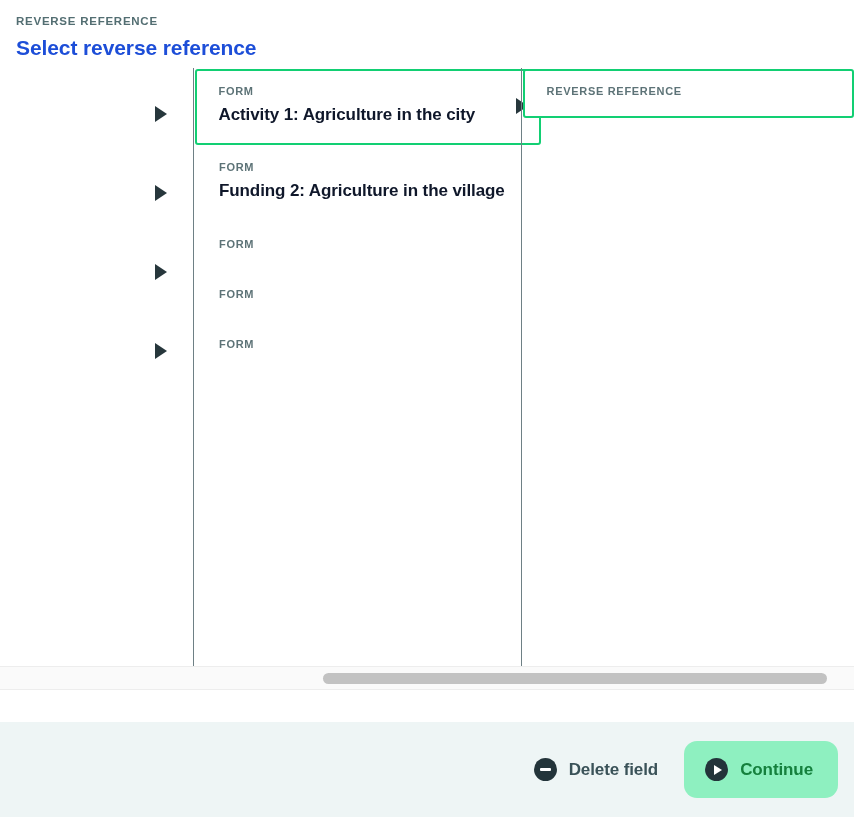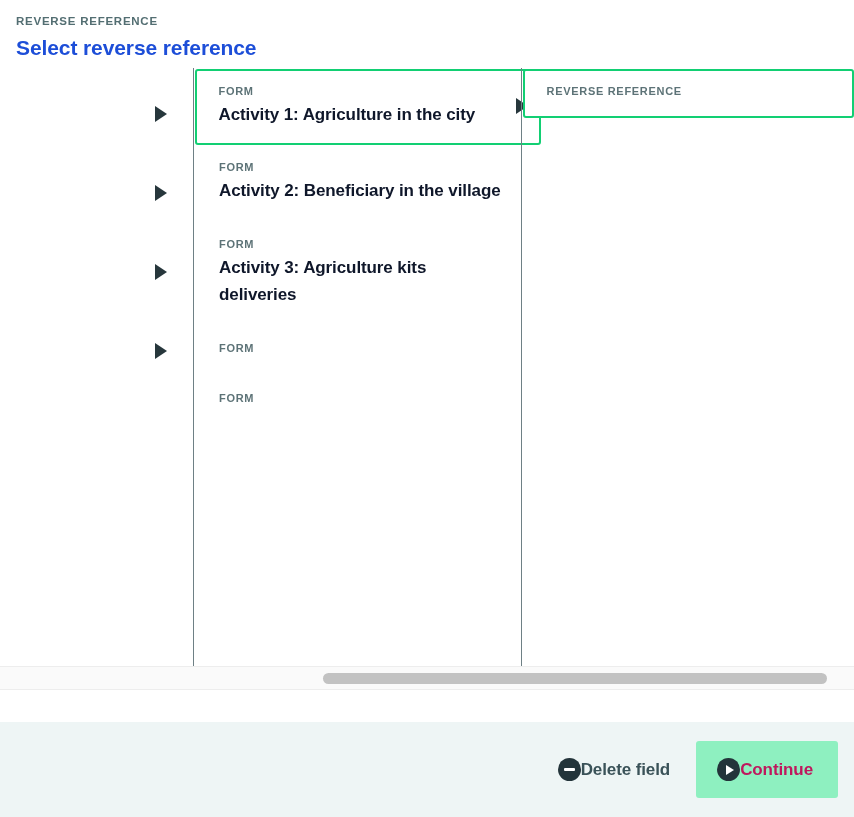--- a/index.html
+++ b/index.html
@@ -167,38 +167,39 @@
     background: #eef5f5;
     display: flex;
     align-items: center;
     justify-content: flex-end;
     padding-right: 16px;
     box-sizing: border-box;
   }
   .btn {
     display: flex;
     align-items: center;
+    gap: 12px;
     border: none;
     cursor: pointer;
     font-family: "Liberation Sans", sans-serif;
     font-size: 17px;
     font-weight: bold;
     letter-spacing: -0.1px;
   }
   .btn-delete {
     background: transparent;
     color: #3a5258;
     padding: 10px 14px;
     margin-right: 12px;
   }
   .btn-continue {
     background: #8ef0c0;
-    color: #be185d;
+    color: #15803d;
     padding: 17px 25px 17px 21px;
-    border-radius: 3px;
+    border-radius: 13px;
   }
   .icon-circle {
     width: 23px;
     height: 23px;
     border-radius: 50%;
     background: #23343a;
     display: flex;
     align-items: center;
     justify-content: center;
     flex: 0 0 auto;
@@ -252,25 +253,24 @@
   <div class="col-divider div-1"></div>
 
   <div class="col col-mid">
     <div class="card selected" style="margin-top:1px;">
       <div class="card-kicker">FORM</div>
       <div class="card-title">Activity 1: Agriculture in the city</div>
       <span class="arrow"></span>
     </div>
     <div class="card">
       <div class="card-kicker">FORM</div>
-      <div class="card-title">Activity 2: Beneficiary in the village</div>
+      <div class="card-title">Funding 2: Agriculture in the village</div>
     </div>
     <div class="card">
       <div class="card-kicker">FORM</div>
-      <div class="card-title">Activity 3: Agriculture kits deliveries</div>
     </div>
     <div class="card">
       <div class="card-kicker">FORM</div>
     </div>
     <div class="card">
       <div class="card-kicker">FORM</div>
     </div>
   </div>
 
   <div class="col-divider div-2"></div>

